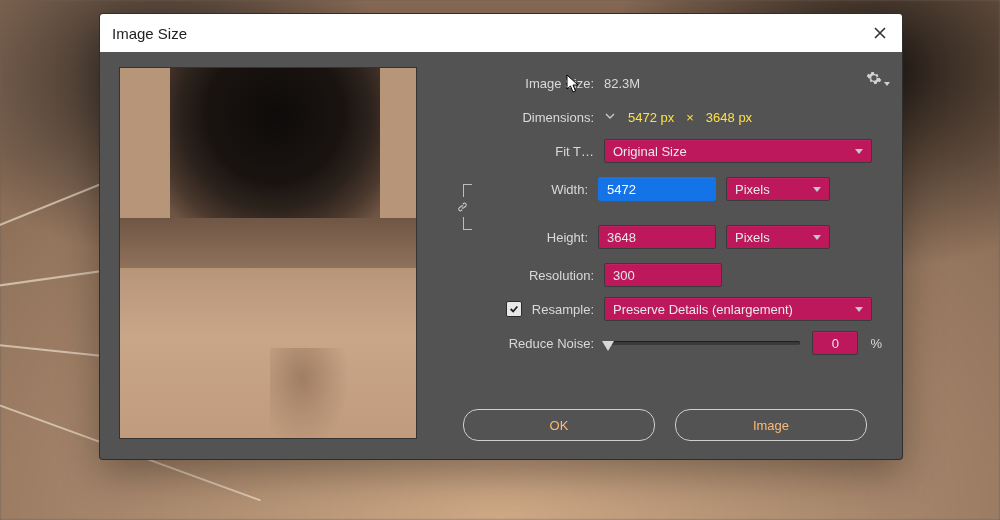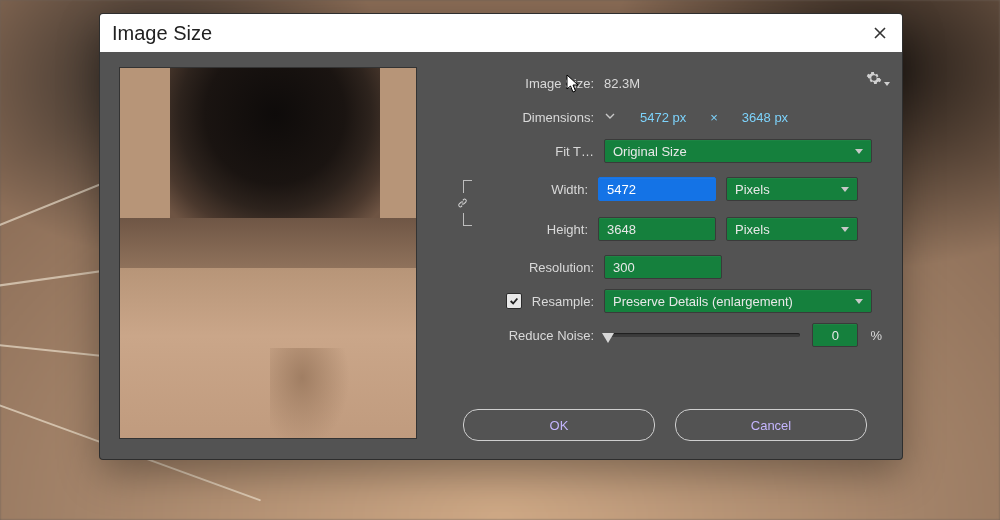--- a/index.html
+++ b/index.html
@@ -9,49 +9,49 @@
       radial-gradient(ellipse 700px 500px at 500px 520px,#cfa986 0%,#a38369 60%,#8a6c56 100%);
       filter:blur(1.2px)}
   .whiskers{position:absolute;left:0;top:200px;width:260px;height:300px;pointer-events:none}
   .whiskers span{position:absolute;left:-40px;width:320px;height:2px;background:rgba(255,248,230,.55);border-radius:2px;transform-origin:left center}
   .whiskers span:nth-child(1){top:40px;transform:rotate(-22deg)}
   .whiskers span:nth-child(2){top:90px;transform:rotate(-8deg)}
   .whiskers span:nth-child(3){top:140px;transform:rotate(6deg)}
   .whiskers span:nth-child(4){top:190px;transform:rotate(20deg)}
 
   .dialog{position:absolute;left:100px;top:14px;width:802px;height:445px;background:#535353;border-radius:3px;box-shadow:0 0 0 1px #2e2e2e,0 14px 40px rgba(0,0,0,.35);color:#d9d9d9}
-  .titlebar{height:38px;background:#fff;color:#222;display:flex;align-items:center;padding:0 12px;border-radius:3px 3px 0 0;font-size:20px}
+  .titlebar{height:38px;background:#fff;color:#222;display:flex;align-items:center;padding:0 12px;border-radius:3px 3px 0 0;font-size:15px}
   .titlebar .title{flex:1}
   .titlebar .close{width:20px;height:20px;display:flex;align-items:center;justify-content:center;cursor:pointer}
   .titlebar .close svg{width:12px;height:12px;stroke:#333;stroke-width:1.6}
 
   .body{display:flex;padding:16px 20px 18px 20px;gap:32px;height:calc(100% - 38px);box-sizing:border-box}
   .preview{width:296px;height:370px;background:#b79578;position:relative;overflow:hidden;box-shadow:0 0 0 1px #333}
   .preview .nose{position:absolute;top:-30px;left:50px;width:210px;height:190px;background:radial-gradient(circle at 50% 40%,#0e0b0a 0%,#1a1411 45%,#2d231d 62%,#4a382d 78%,#6e5443 92%)}
   .preview .fur{position:absolute;top:150px;left:0;right:0;height:70px;background:linear-gradient(#6f5645,#9c7d64)}
   .preview .skin{position:absolute;top:200px;left:0;right:0;bottom:0;background:linear-gradient(#b79578,#caa689 40%,#c09b7e)}
   .preview .mark{position:absolute;top:280px;left:150px;width:80px;height:100px;background:radial-gradient(ellipse at 40% 30%,#a07e63 0%,rgba(160,126,99,0) 70%)}
 
   .form{flex:1;display:flex;flex-direction:column;gap:0;position:relative}
   .row{display:flex;align-items:center;height:30px;margin-bottom:4px}
   .label{width:146px;text-align:right;padding-right:10px;color:#d9d9d9;font-size:13px;white-space:nowrap}
   .value{color:#d9d9d9}
   .gear{position:absolute;right:0;top:2px;cursor:pointer}
   .gear svg{width:16px;height:16px;fill:#d0d0d0}
   .gear .arrow{position:absolute;right:-8px;top:12px;width:0;height:0;border-left:3px solid transparent;border-right:3px solid transparent;border-top:4px solid #d0d0d0}
 
-  .dimbox{display:inline-flex;align-items:flex-start;gap:24px;color:#7dd3fc}
+  .dimbox{display:inline-flex;align-items:flex-start;gap:12px;color:#fde047}
   .chev{width:12px;height:12px}
   .chev svg{width:12px;height:12px;stroke:#c8c8c8;stroke-width:1.4;fill:none}
 
-  .select,.input{height:24px;background:#15803d;border:1px solid #3a3a3a;border-radius:2px;color:#e8e8e8;padding:0 8px;box-sizing:border-box;display:flex;align-items:center;box-shadow:inset 0 1px 0 rgba(255,255,255,.04)}
+  .select,.input{height:24px;background:#be185d;border:1px solid #3a3a3a;border-radius:2px;color:#e8e8e8;padding:0 8px;box-sizing:border-box;display:flex;align-items:center;box-shadow:inset 0 1px 0 rgba(255,255,255,.04)}
   .select{justify-content:space-between;cursor:pointer}
   .select .caret{margin-left:8px}
   .select.wide{width:268px}
-  .select.unit{width:132px}
+  .select.unit{width:104px}
   .input{width:118px}
   .input.num{font-variant-numeric:tabular-nums}
   .input.sel{background:#1473e6;border-color:#1473e6;color:#fff}
   .caret{width:0;height:0;border-left:4px solid transparent;border-right:4px solid transparent;border-top:5px solid #c8c8c8}
 
   .link-col{width:28px;display:flex;flex-direction:column;align-items:center;color:#bdbdbd;position:relative;height:58px}
   .link-col .bar-top,.link-col .bar-bot{width:10px;height:12px;border-left:1px solid #bdbdbd}
   .link-col .bar-top{border-top:1px solid #bdbdbd;margin-left:10px;width:8px}
   .link-col .bar-bot{border-bottom:1px solid #bdbdbd;margin-left:10px;width:8px}
   .link-col svg{width:13px;height:14px;fill:#cfcfcf;margin:3px 0}
@@ -61,21 +61,21 @@
   .check{width:14px;height:14px;background:#e8e8e8;border:1px solid #2c2c2c;border-radius:2px;display:inline-flex;align-items:center;justify-content:center;margin-right:4px}
   .check svg{width:10px;height:10px;stroke:#222;stroke-width:2.2;fill:none}
 
   .slider{flex:1;display:flex;align-items:center;gap:12px}
   .track{flex:1;height:4px;background:#3b3b3b;border-radius:2px;position:relative;box-shadow:inset 0 1px 1px rgba(0,0,0,.5)}
   .thumb{position:absolute;left:0;top:50%;width:0;height:0;transform:translate(-2px,-2px);border-left:6px solid transparent;border-right:6px solid transparent;border-top:10px solid #d8d8d8}
   .pct{width:46px;text-align:center}
   .pct .input{width:46px;text-align:center;justify-content:center}
 
   .buttons{margin-top:auto;display:flex;gap:20px;justify-content:center;padding-top:20px}
-  .btn{width:190px;height:30px;border:1px solid #cfcfcf;border-radius:15px;display:flex;align-items:center;justify-content:center;color:#c4b5fd;cursor:pointer;background:transparent}
+  .btn{width:190px;height:30px;border:1px solid #cfcfcf;border-radius:15px;display:flex;align-items:center;justify-content:center;color:#fdba74;cursor:pointer;background:transparent}
 
   .cursor{position:absolute;left:566px;top:74px;width:14px;height:20px;pointer-events:none;z-index:5}
   .cursor svg{width:14px;height:20px}
 </style>
 </head>
 <body>
 
 <div class="bg"></div>
 <div class="whiskers">
   <span></span>
@@ -139,21 +139,21 @@
 
       <div class="wh-wrap" style="margin-top:4px">
         <div class="link-col">
           <div class="bar-top"></div>
           <svg viewBox="0 0 24 24">
               <path d="M10 14a4 4 0 0 0 5.7 0l3-3a4 4 0 1 0-5.7-5.7l-1 1 1.4 1.4 1-1a2 2 0 1 1 2.8 2.8l-3 3a2 2 0 0 1-2.8 0zM14 10a4 4 0 0 0-5.7 0l-3 3a4 4 0 1 0 5.7 5.7l1-1-1.4-1.4-1 1a2 2 0 1 1-2.8-2.8l3-3a2 2 0 0 1 2.8 0z"></path>
             </svg>
           <div class="bar-bot"></div>
         </div>
         <div class="wh-fields">
-          <div class="row" style="margin-bottom:0">
+          <div class="row" style="margin-bottom:8px">
             <div class="label" style="width:112px">Width:</div>
             <div class="input num sel">
                 <span>5472</span>
               </div>
             <div style="width:10px"></div>
             <div class="select unit">
               <span>Pixels</span>
               <span class="caret"></span>
             </div>
           </div>
@@ -207,21 +207,21 @@
           </div>
           <span>%</span>
         </div>
       </div>
 
       <div class="buttons">
         <div class="btn">
             <span>OK</span>
           </div>
         <div class="btn">
-            <span>Cancel</span>
+            <span>Image</span>
           </div>
       </div>
     </div>
   </div>
 </div>
 
 <div class="cursor">
   <svg viewBox="0 0 14 20">
       <path d="M1 1 L1 15 L4.5 12 L7 18 L9.5 17 L7 11 L12 11 Z" fill="#fff" stroke="#000" stroke-width="1"></path>
     </svg>

